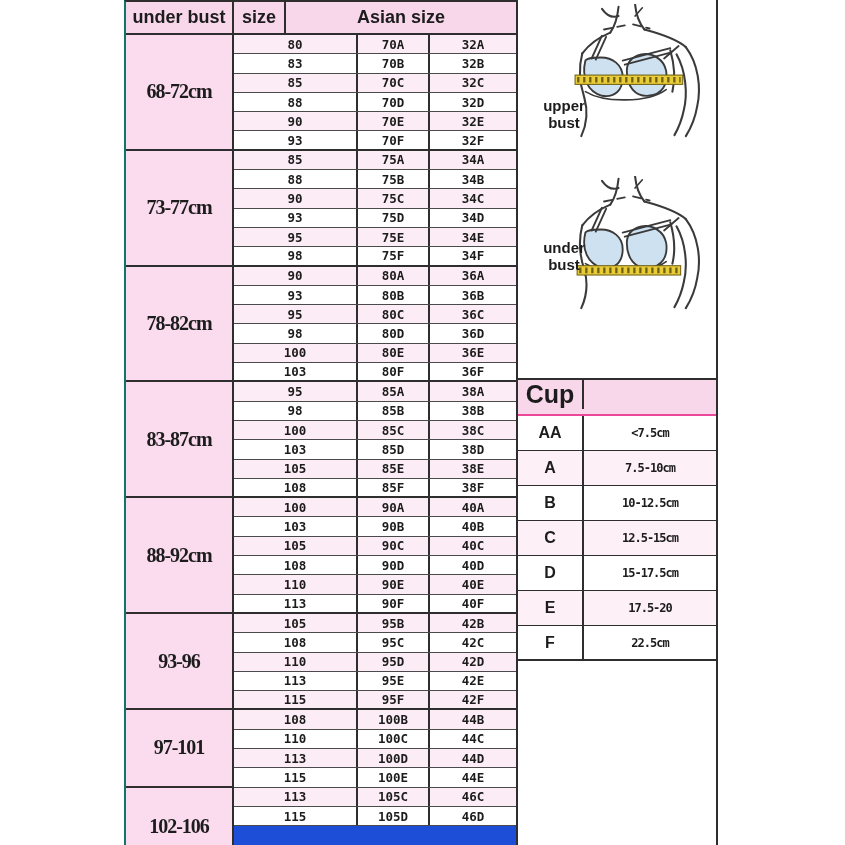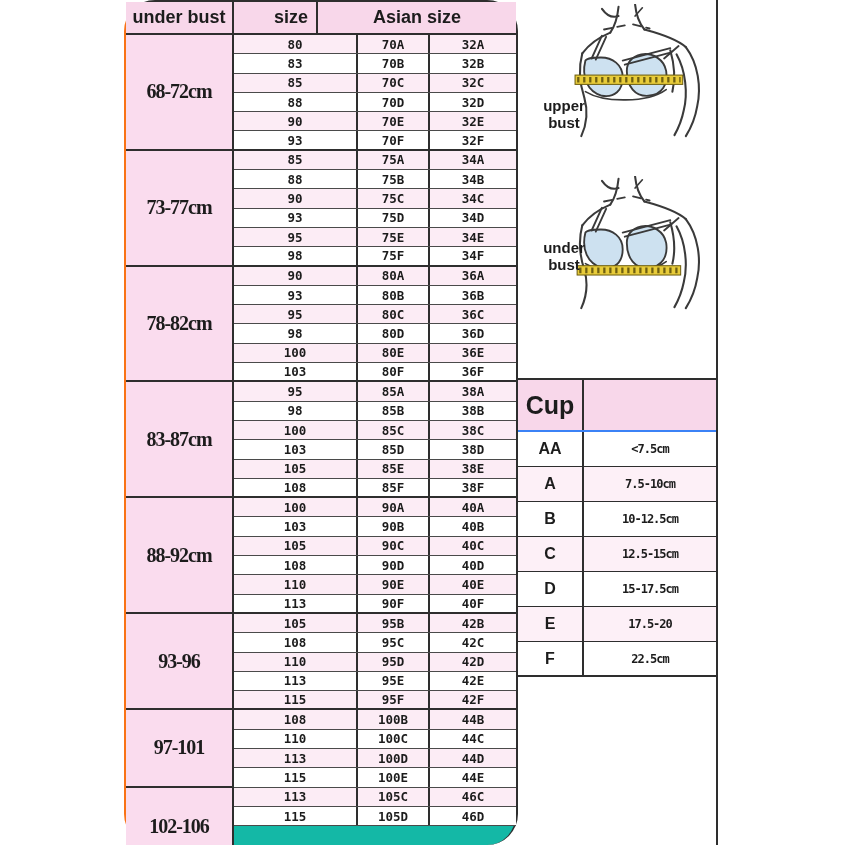--- a/index.html
+++ b/index.html
@@ -1,28 +1,28 @@
 <!DOCTYPE html>
 <html><head>
 <meta charset="utf-8">
 <style>
   html,body{margin:0;padding:0;background:#fff;}
   .screen{position:relative;width:845px;height:845px;background:#ffffff;overflow:hidden;
           font-family:"Liberation Sans",sans-serif;color:#1c1c1c;}
 
   
   .size-table{position:absolute;left:124px;top:0;width:394px;height:845px;
-              box-sizing:border-box;border-left:2px solid #f97316;border-right:2px solid #2e2e2e;
-              border-top:2px solid #2e2e2e;background:#14b8a6;border-radius:31px;}
+              box-sizing:border-box;border-left:2px solid #0f766e;border-right:2px solid #2e2e2e;
+              border-top:2px solid #2e2e2e;background:#1d4ed8;}
   .st-header{display:flex;height:33px;background:#f8d7ea;border-bottom:2px solid #2e2e2e;
              box-sizing:border-box;font-weight:bold;font-size:18px;}
   .st-header .hcell{display:flex;align-items:center;justify-content:center;box-sizing:border-box;}
   .hc0{width:108px;border-right:2px solid #2e2e2e;}
   .hc1{width:124px;border-right:2px solid #2e2e2e;}
-  .hc2{width:52px;border-right:2px solid #2e2e2e;margin-left:32px;}
+  .hc2{width:52px;border-right:2px solid #2e2e2e;}
   .hc3{flex:1;}
 
   .group{display:flex;}
   .group-label{width:108px;box-sizing:border-box;border-right:2px solid #2e2e2e;
                border-bottom:2px solid #2e2e2e;background:#fadcee;
                display:flex;align-items:center;justify-content:center;
                font-family:Liberation Serif, serif;font-weight:bold;font-size:20px;letter-spacing:-1px;}
   .group:last-child .group-label{border-bottom:none;}
   .group-rows{flex:1;display:flex;flex-direction:column;}
   .row{display:flex;height:19.3px;box-sizing:border-box;border-bottom:1px solid #4a4a4a;
@@ -44,22 +44,22 @@
   .fig1{top:4px;}
   .fig2{top:176px;}
   .fig-label{position:absolute;left:0;width:52px;text-align:center;font-weight:bold;
              font-size:15px;line-height:1.12;padding-left:20px;}
   .lbl-upper{top:98px;}
   .lbl-under{top:240px;}
 
   
   .cup-table{position:absolute;left:0;top:378px;width:198px;box-sizing:border-box;
              border-top:2px solid #2e2e2e;background:#fff;}
-  .cup-header{display:flex;height:52px;box-sizing:border-box;border-bottom:2px solid #3b82f6;
-              background:#f8d7ea;}
+  .cup-header{display:flex;height:36px;box-sizing:border-box;border-bottom:2px solid #ec4899;
+              background:#f8d7ea;flex-direction:column;}
   .cup-header .ch0{width:66px;box-sizing:border-box;border-right:2px solid #2e2e2e;
                    display:flex;align-items:center;justify-content:center;
                    font-weight:bold;font-size:25px;}
   .cup-header .ch1{flex:1;}
   .cup-row{display:flex;height:35px;box-sizing:border-box;border-bottom:1.5px solid #2e2e2e;}
   .cup-row:last-child{border-bottom:2px solid #2e2e2e;}
   .cup-row .cl{width:66px;box-sizing:border-box;border-right:2px solid #2e2e2e;
                display:flex;align-items:center;justify-content:center;
                font-weight:bold;font-size:16px;}
   .cup-row .cr{flex:1;display:flex;align-items:center;justify-content:center;

